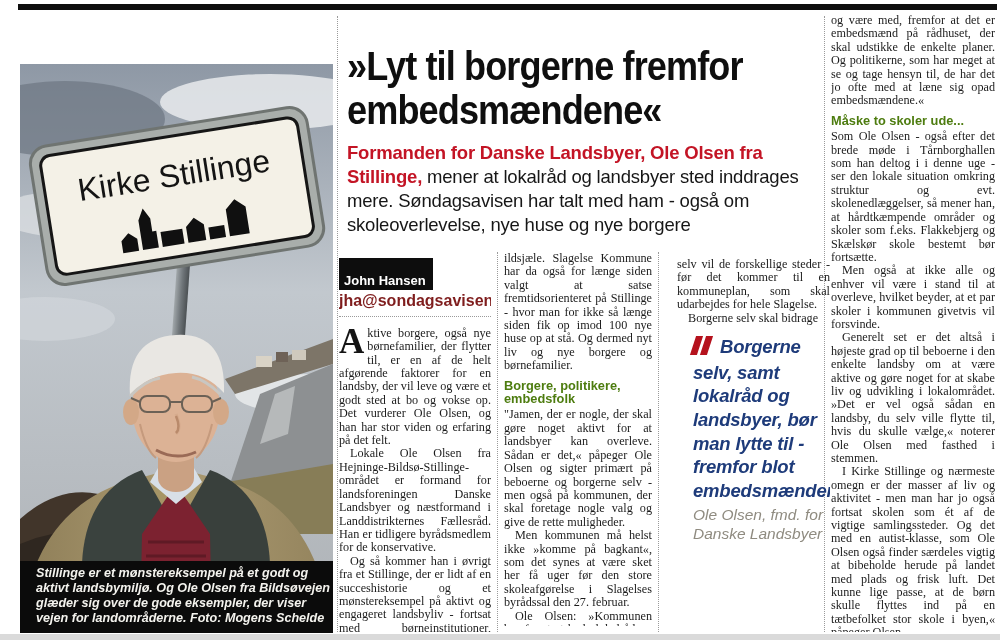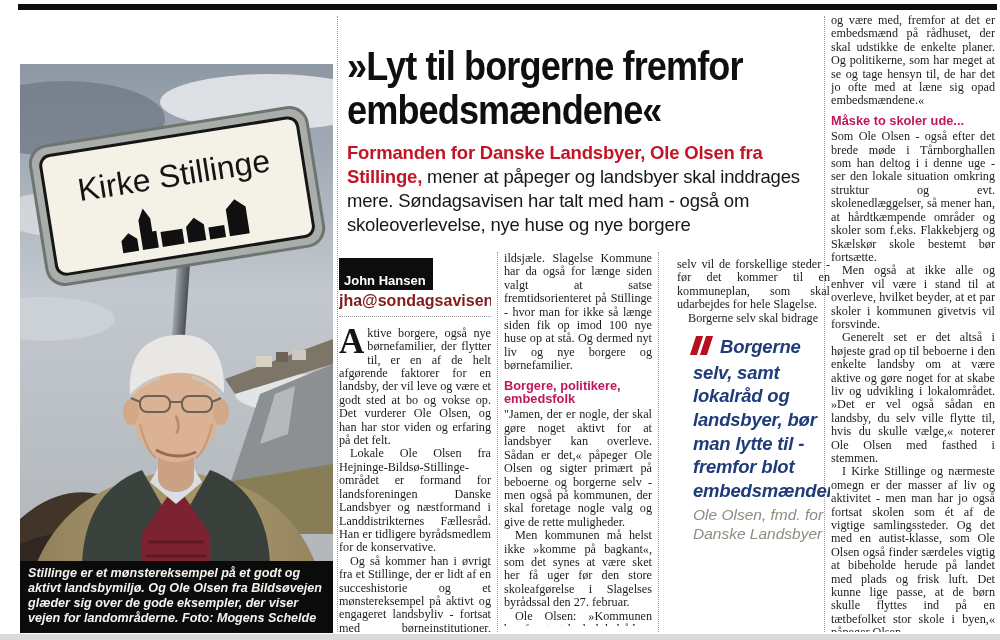--- a/index.html
+++ b/index.html
@@ -8,21 +8,21 @@
     background:#ffffff;font-family:"Liberation Sans",sans-serif;
     -webkit-font-smoothing:antialiased;
   }
   .top-rule{position:absolute;left:18px;top:4px;width:979px;height:6px;background:#0e0e0e;}
   .bottom-strip{position:absolute;left:0;bottom:0;width:1000px;height:6px;background:#dadada;}
 
   
   .photo{position:absolute;left:20px;top:64px;width:313px;height:569px;overflow:hidden;background:#b7bcc1;}
   .photo svg{display:block;}
   .caption{
-    position:absolute;left:0;bottom:0;width:297px;padding:5px 8px 7px 8px;
+    position:absolute;left:0;bottom:0;width:297px;padding:5px 8px 7px 16px;
     background:#0b0b0b;color:#f4f3ee;font-style:italic;font-weight:bold;
     font-size:12.6px;line-height:1.2;
   }
 
   
   .vsep{position:absolute;width:0;border-left:1px dotted #9a9a9a;}
   .sep-photo{left:337px;top:16px;height:616px;}
   .sep-12{left:497px;top:252px;height:380px;}
   .sep-23{left:658px;top:252px;height:380px;}
   .sep-34{left:824px;top:16px;height:616px;}
@@ -42,21 +42,21 @@
   
   .col{position:absolute;overflow:hidden;font-family:"Liberation Serif",serif;
        font-size:12.2px;line-height:13.4px;color:#1b1b1b;text-align:justify;}
   .col1{left:339px;top:258px;width:152px;height:374px;}
   .col2{left:504px;top:252px;width:148px;height:374px;}
   .col3{left:677px;top:258px;width:153px;height:374px;}
   .col4{left:831px;top:14px;width:164px;height:618px;}
   .col p{margin:0;}
   .col p.ind{text-indent:11px;}
   .subhead{font-family:"Liberation Sans",sans-serif;font-weight:bold;font-size:12.8px;
-           margin:6px 0 3px 0;color:#be185d;text-align:left;}
+           margin:6px 0 3px 0;color:#4d7c0f;text-align:left;}
 
   
   .byline-box{display:inline-block;background:#0d0d0d;color:#fff;
       font-family:"Liberation Sans",sans-serif;font-weight:bold;font-size:13px;
       padding:16px 7px 3px 5px;}
   .byline-mail{font-family:"Liberation Sans",sans-serif;font-size:16px;font-weight:bold;
       color:#7f1d1d;margin-top:4px;text-align:center;}
   .byline-rule{border:none;border-top:1px dotted #9a9a9a;margin:8px 0 10px 0;}
 
   
@@ -168,21 +168,21 @@
 </div>
 
 <div class="vsep sep-photo"></div>
 <div class="vsep sep-12"></div>
 <div class="vsep sep-23"></div>
 <div class="vsep sep-34"></div>
 
 <h1 class="headline">»Lyt til borgerne fremfor embedsmændene«</h1>
 
 <div class="standfirst">
-  <span class="red">Formanden for Danske Landsbyer, Ole Olsen fra Stillinge,</span><span> mener at påpeger og landsbyer skal inddrages mere. Søndagsavisen har talt med ham - også om skoleoverlevelse, nye huse og nye borgere</span>
+  <span class="red">Formanden for Danske Landsbyer, Ole Olsen fra Stillinge,</span><span> mener at lokalråd og landsbyer sted inddrages mere. Søndagsavisen har talt med ham - også om skoleoverlevelse, nye huse og nye borgere</span>
 </div>
 
 <div class="col col1">
   <div class="byline-box">John Hansen</div>
   <div class="byline-mail">jha@sondagsavisen.dk</div>
   <hr class="byline-rule">
   <p><span class="dropcap">A</span><span>ktive borgere, også nye børnefamilier, der flytter til, er en af de helt afgørende faktorer for en landsby, der vil leve og være et godt sted at bo og vokse op. Det vurderer Ole Olsen, og han har stor viden og erfaring på det felt.</span></p>
   <p class="ind">Lokale Ole Olsen fra Hejninge-Bildsø-Stillinge-området er formand for landsforeningen Danske Landsbyer og næstformand i Landdistrikternes Fællesråd. Han er tidligere byrådsmedlem for de konservative.</p>
   <p class="ind">Og så kommer han i øvrigt fra et Stillinge, der er lidt af en succeshistorie og et mønstereksempel på aktivt og engageret landsbyliv - fortsat med børneinstitutioner, forsamlingshus, idrætsforening, »Huset«, velfungerende skole og mange engagerede</p>
 </div>

